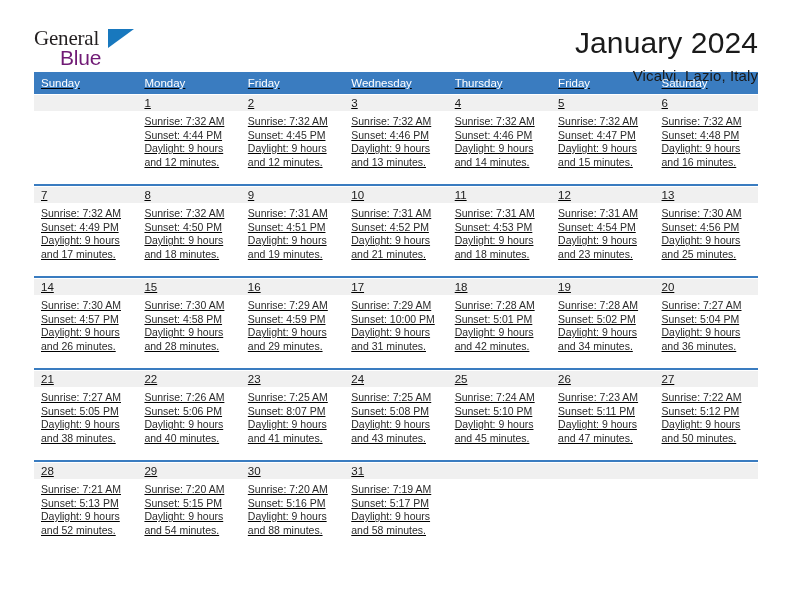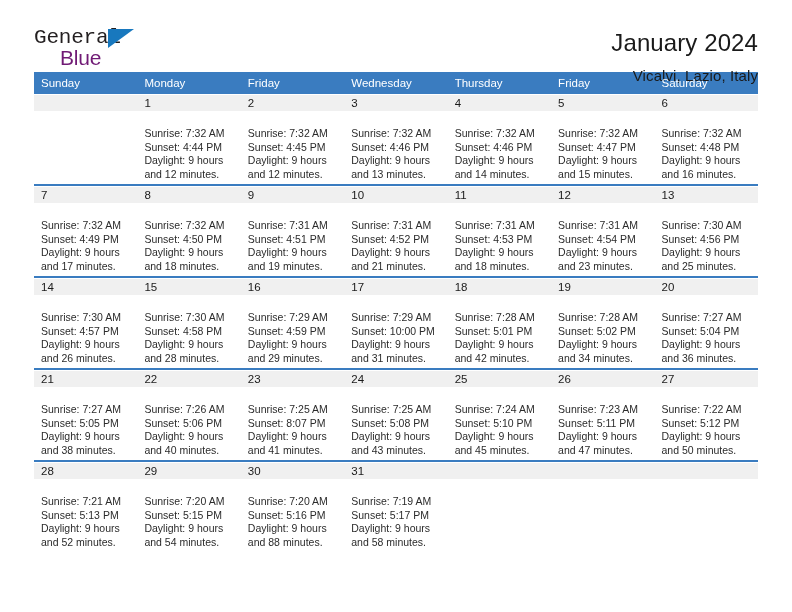--- a/index.html
+++ b/index.html
@@ -37,21 +37,21 @@
     height: 54px;
     flex: none;
   }
   .brand-general {
     position: absolute;
     left: 0;
     top: 0;
     font-size: 21px;
     letter-spacing: -0.2px;
     color: #231f20;
-    font-family: Liberation Mono, monospace;
+    font-family: Liberation Serif, serif;
   }
   .brand-blue {
     position: absolute;
     left: 26px;
     top: 20px;
     font-size: 21px;
     letter-spacing: -0.2px;
     color: #701a75;
     font-family: "Liberation Sans", sans-serif;
   }
@@ -62,39 +62,40 @@
     width: 0;
     height: 0;
     border-left: 26px solid #1878be;
     border-bottom: 19px solid transparent;
   }
   .title-block {
     text-align: right;
     padding-top: 0px;
   }
   .cal-title {
-    font-size: 24px;
+    font-size: 30px;
     font-weight: normal;
     color: #1a1a1a;
     line-height: 34px;
     letter-spacing: 0.1px;
   }
   .cal-subtitle {
     font-size: 15px;
     color: #1a1a1a;
     line-height: 22px;
     margin-top: 5px;
     letter-spacing: 0.1px;
   }
 
   
   .calendar {
     width: 724px;
     border-collapse: collapse;
     table-layout: fixed;
+    text-decoration: underline;
   }
   .calendar th {
     background: #3a7cc0;
     color: #ffffff;
     font-size: 11.5px;
     font-weight: normal;
     text-align: left;
     padding: 5px 0 5px 7px;
     height: 19px;
     box-sizing: border-box;
@@ -123,21 +124,21 @@
     padding-left: 7px;
     font-size: 11.5px;
     color: #1a1a1a;
     box-sizing: border-box;
   }
   td.empty .daynum-bar {
     background: #f0f0f0;
   }
   td.empty .cell-inner { }
   .cell-lines {
-    padding: 16px 4px 0 7px;
+    padding: 4px 4px 0 7px;
     font-size: 10.5px;
     line-height: 13.6px;
     color: #2b2b2b;
   }
   .cell-lines div {
     white-space: nowrap;
   }
   tr.sep-row td {
     height: 2px;
     padding: 0;

